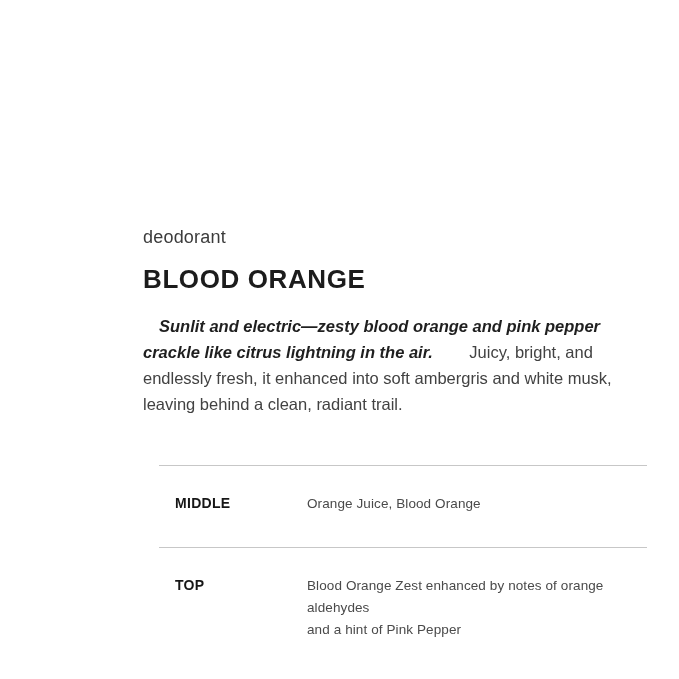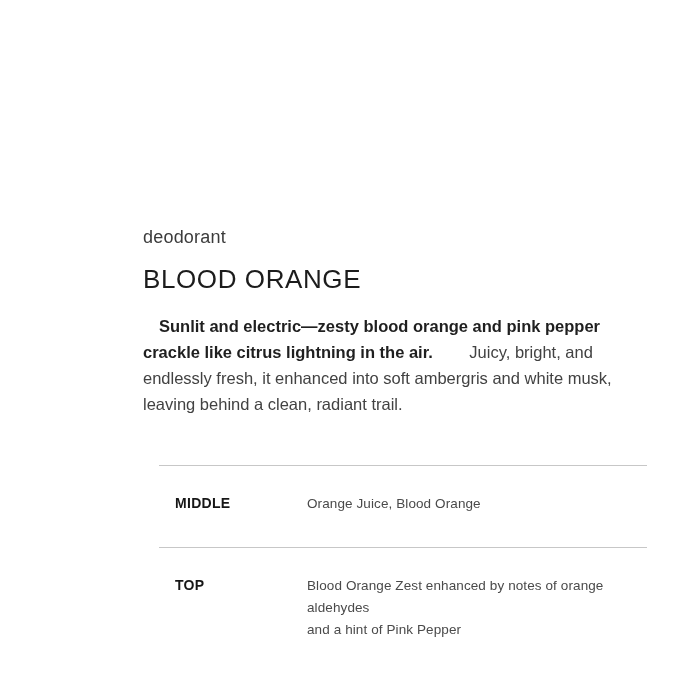--- a/index.html
+++ b/index.html
@@ -20,34 +20,35 @@
   .category {
     font-size: 18px;
     line-height: 21px;
     color: #3b3b3b;
     letter-spacing: 0.2px;
   }
   .title {
     margin-top: 14px;
     font-size: 26px;
     line-height: 30px;
-    font-weight: 400;
+    font-weight: 700;
     color: #1c1c1c;
     letter-spacing: 0.6px;
   }
   .description {
     margin-top: 19px;
     font-size: 16.5px;
     line-height: 26px;
     color: #424242;
     max-width: 554px;
   }
   .description .lead {
     font-weight: 700;
     color: #1f1f1f;
+    font-style: italic;
   }
   .notes-table {
     margin-top: 48px;
     width: 554px;
   }
   .notes-row {
     display: flex;
     border-top: 1px solid #c7c7c7;
     padding-top: 11px;
     min-height: 57px;

